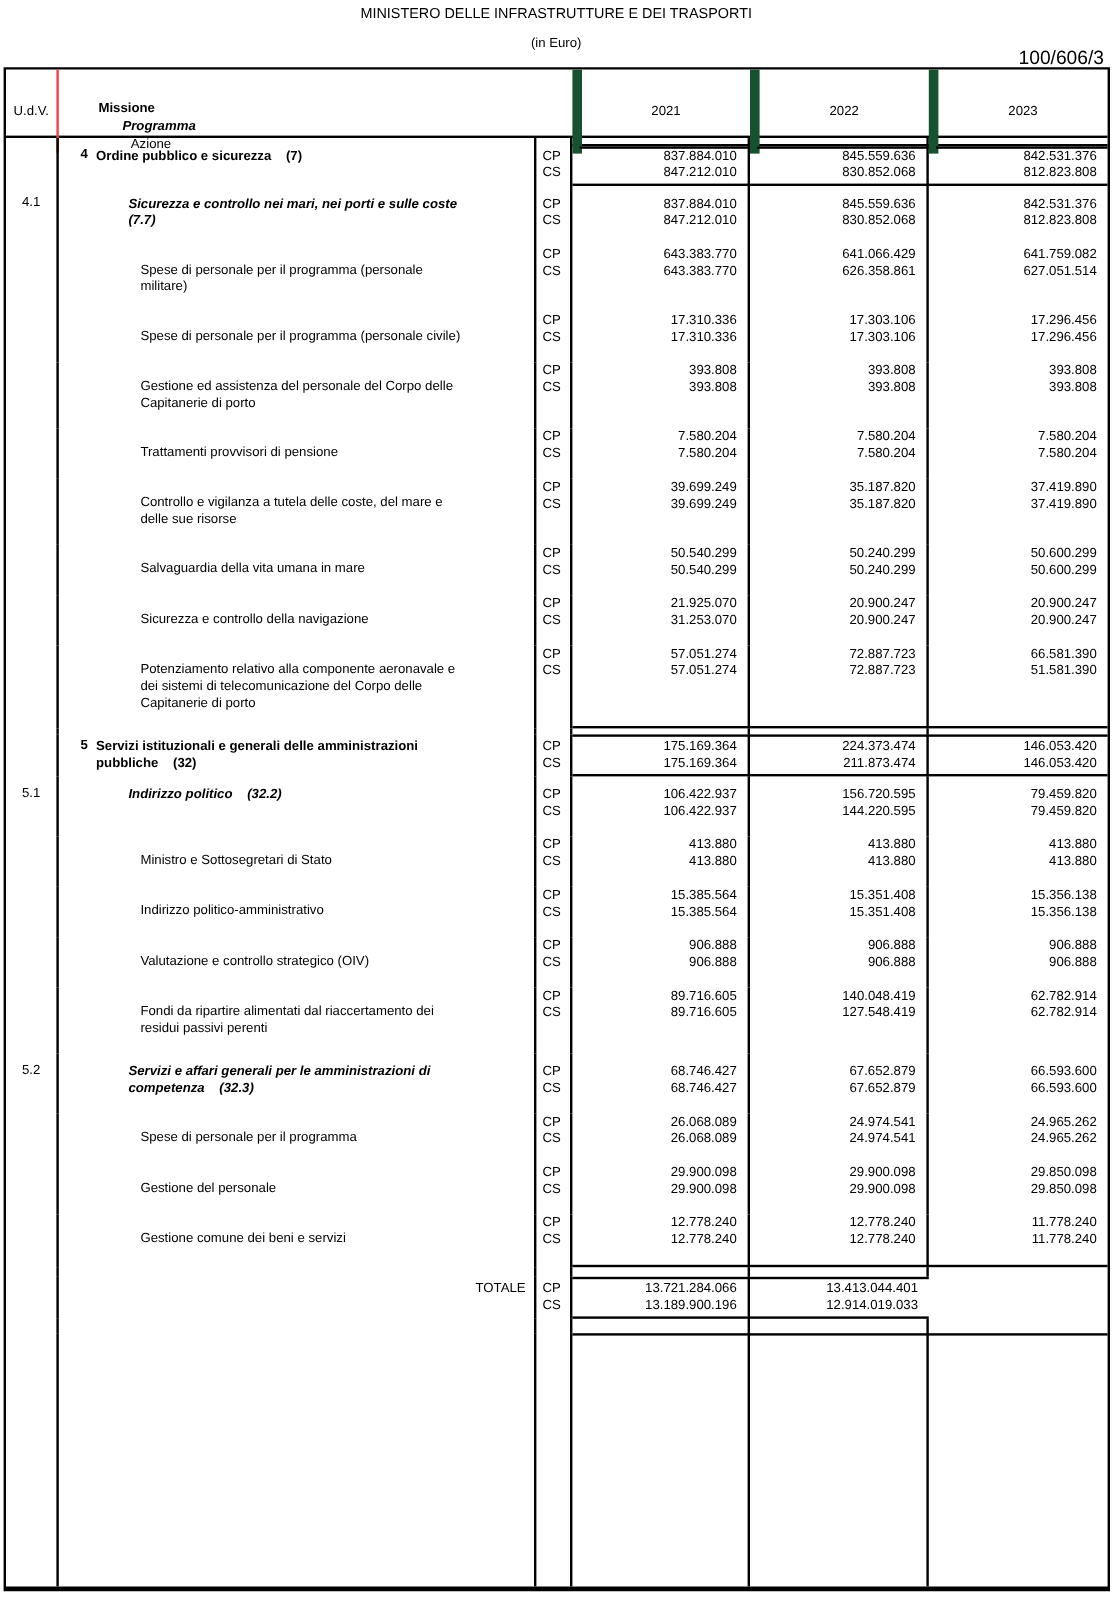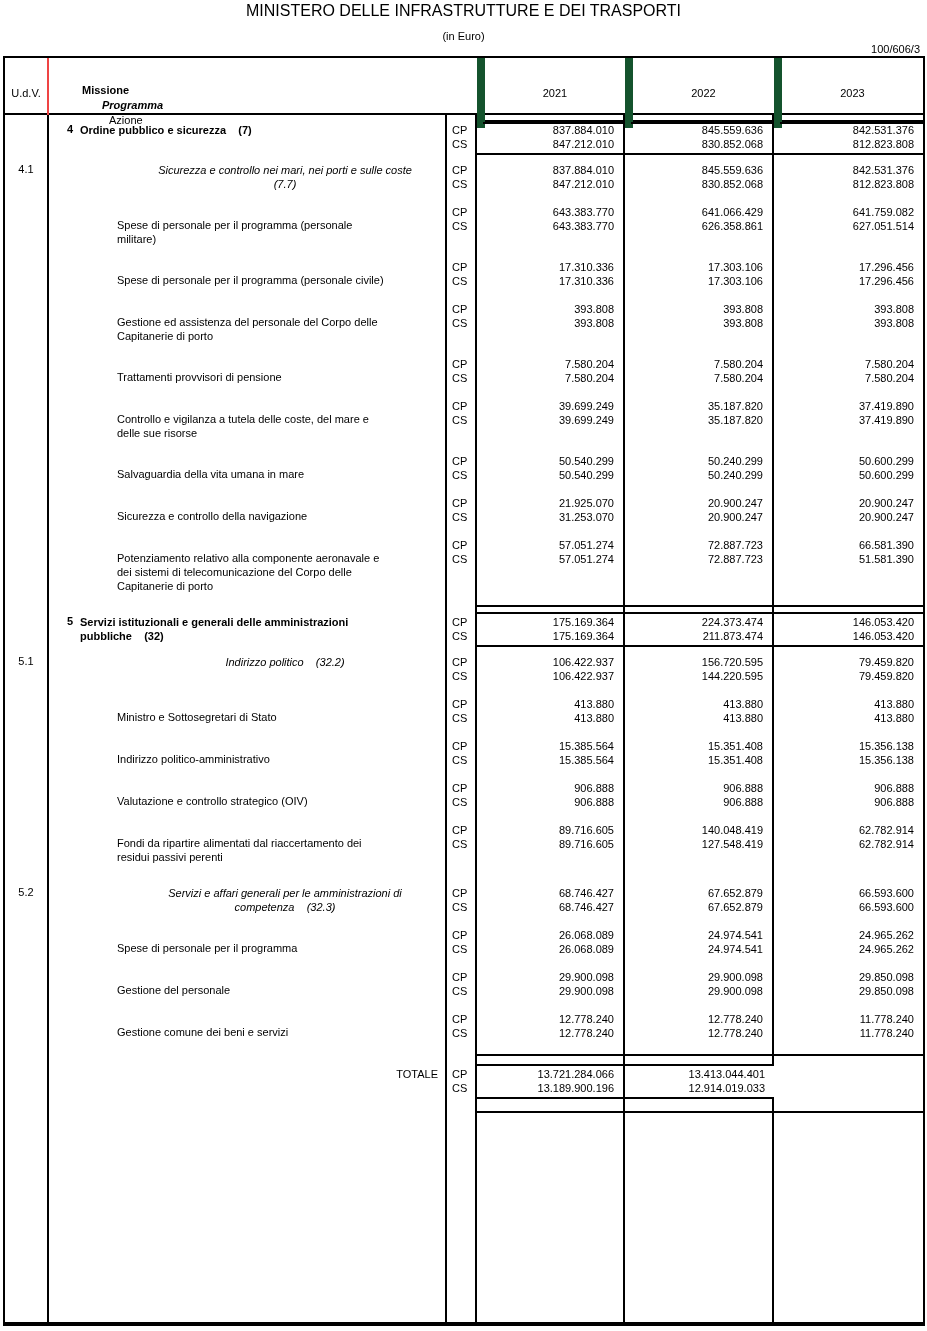--- a/index.html
+++ b/index.html
@@ -5,23 +5,23 @@
   html,body{margin:0;padding:0;background:#fff;}
   body{
     width:927px;height:1331px;
     font-family:"Liberation Sans","DejaVu Sans",sans-serif;
     font-size:11px;color:#000;
     -webkit-font-smoothing:antialiased;
   }
   .page{position:relative;width:927px;height:1331px;overflow:hidden;}
 
   
-  .title{margin:4px 0 0;text-align:center;font-size:16px;line-height:14px;}
+  .title{margin:4px 0 0;text-align:center;font-size:12px;line-height:14px;}
   .subtitle{margin:11px 0 0;text-align:center;font-size:11px;line-height:14px;}
-  .docnum{margin:0 7px 1px 0;text-align:right;font-size:11px;line-height:12px;}
+  .docnum{margin:0 7px 1px 0;text-align:right;font-size:16px;line-height:12px;}
 
   
   .tbl{
     box-sizing:border-box;margin-left:3px;width:922px;height:1270px;
     border:2px solid #000;border-bottom:4px solid #000;
     display:flex;flex-direction:column;background:#fff;
   }
 
   
   .hrow{
@@ -56,21 +56,21 @@
   .l0,.l1,.l2,.cpl,.csl,.cp,.cs{line-height:14px;min-height:0;}
   .cpcs{border-left:2px solid #000;border-right:2px solid #000;padding-left:5px;}
   .val{border-right:2px solid #000;text-align:right;padding-right:9px;}
   .v2{border-right:none;}
 
   
   .t-mission .c{padding-top:3px;padding-bottom:2px;}
   .t-mission .mnum{top:3px;}
   .t-mission .dlines{padding-left:31px;font-weight:bold;}
   .t-program .c{padding-top:8px;padding-bottom:14px;}
-  .t-program .dlines{padding-left:76px;font-weight:normal;font-style:italic;text-align:center;}
+  .t-program .dlines{padding-left:58px;font-weight:bold;font-style:italic;}
   .t-action .c{padding-bottom:14px;}
   .t-action .dlines{padding-left:68px;margin-top:13px;}
   .t-total .c{padding-top:3px;padding-bottom:2px;}
   .t-total .dlines{text-align:right;padding-right:7px;}
 
   
   .boxed .val{border-top:2px solid #000;border-bottom:2px solid #000;padding-top:1px;}
   .sect-end .val{border-bottom:2px solid #000;}
 
   

